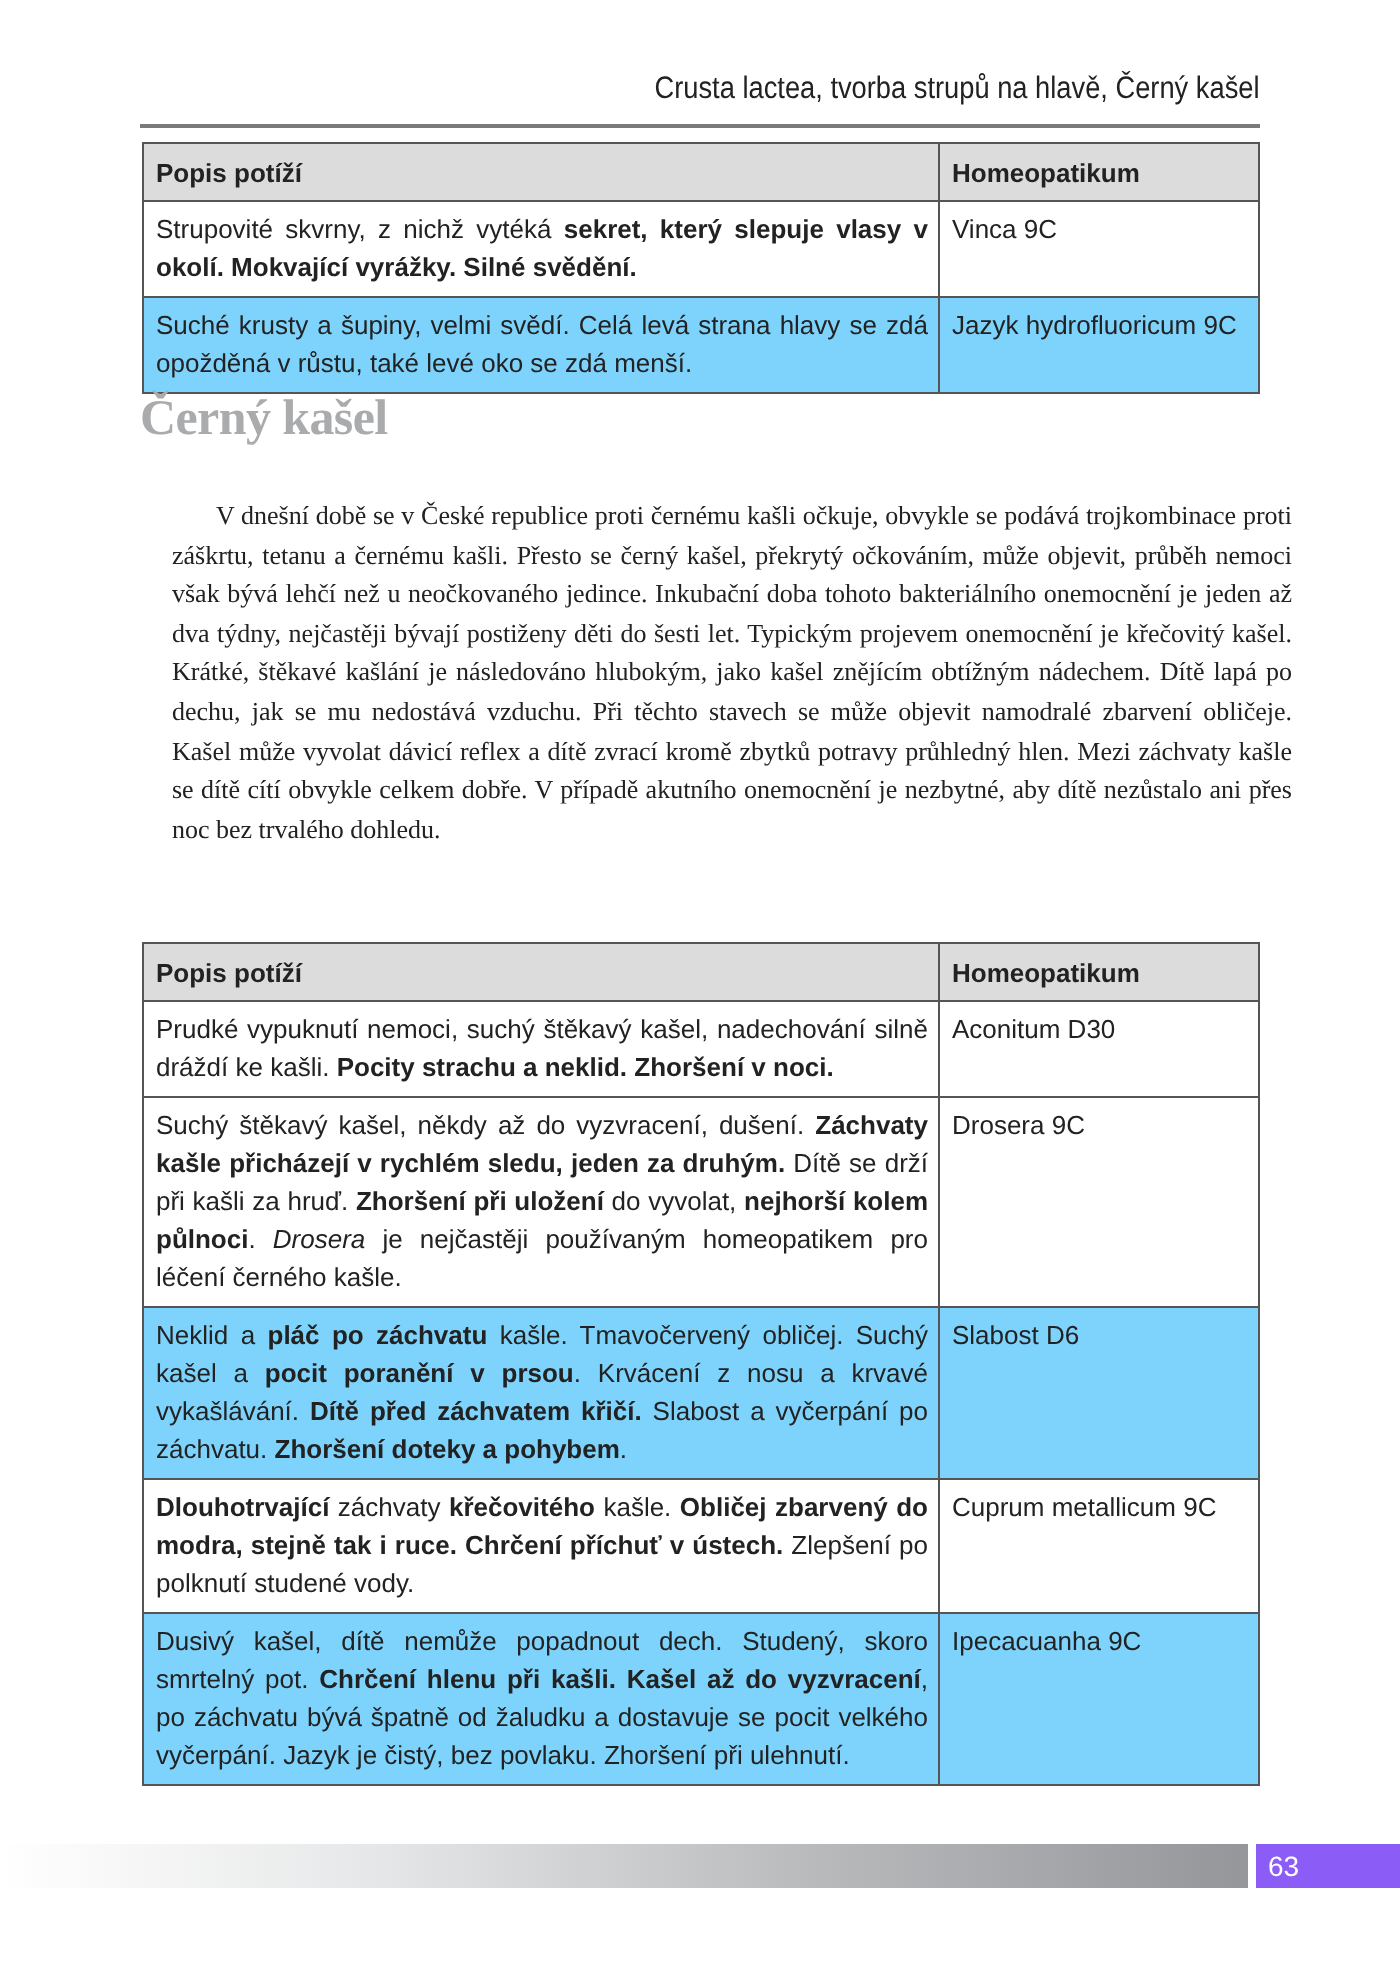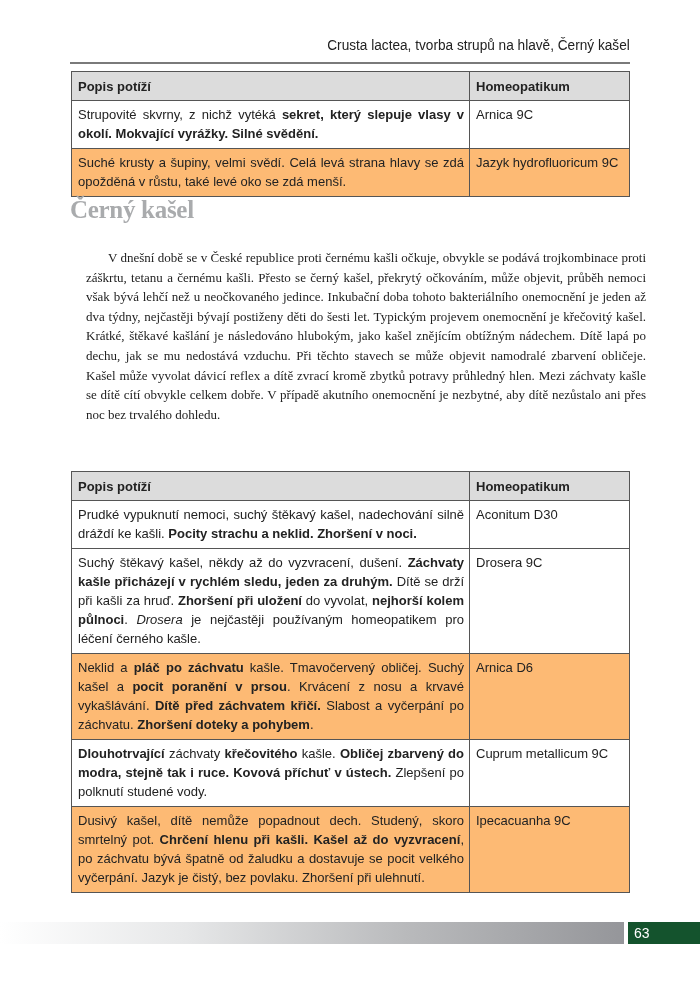--- a/index.html
+++ b/index.html
@@ -16,38 +16,38 @@
     position: absolute; left: 70px; right: 70px; top: 62px; height: 2px; background: #7a7a7a;
   }
   table.remedy {
     position: absolute; left: 71px; width: 559px; border-collapse: collapse;
     font-family: "Liberation Sans", sans-serif; font-size: 13px; line-height: 19px; color: #222;
   }
   table.remedy td, table.remedy th {
     border: 1.3px solid #555; vertical-align: top; text-align: left; padding: 4px 5px 5px 6px;
   }
   table.remedy th { background: #dcdcdc; font-weight: bold; padding: 5px 6px 4px 6px; }
-  table.remedy tr.alt td { background: #fdba74; }
+  table.remedy tr.alt td { background: #7dd3fc; }
   table.remedy td.desc { width: 386px; text-align: justify; }
   .section-title {
     position: absolute; left: 70px; top: 196px;
     font-family: Liberation Serif, serif; font-weight: bold; font-size: 25px; color: #a9abad;
     letter-spacing: -0.3px;
   }
   .body-text {
     position: absolute; left: 70px; width: 560px; top: 232px;
     font-family: Liberation Serif, serif; font-size: 13px; line-height: 19.6px; color: #222;
     text-align: justify; text-indent: 22px; margin: 16px;
   }
   .footer-bar {
     position: absolute; left: 0; top: 922px; width: 624px; height: 22px;
     background: linear-gradient(to right, #ffffff 0%, #e6e7e8 30%, #b9babc 65%, #95969a 100%);
   }
   .page-box {
-    position: absolute; left: 628px; top: 922px; width: 72px; height: 22px; background: #14532d;
+    position: absolute; left: 628px; top: 922px; width: 72px; height: 22px; background: #8b5cf6;
     color: #ffffff; font-family: "Liberation Sans", sans-serif; font-size: 14px; line-height: 22px;
     padding-left: 6px; box-sizing: border-box;
   }
   b { font-weight: bold; }
 </style>
 </head>
 <body>
 
 <div class="running-head">Crusta lactea, tvorba strupů na hlavě, Černý kašel</div>
 <div class="head-rule"></div>
@@ -55,21 +55,21 @@
 <table class="remedy" id="t1" style="top:71px">
   <thead>
     <tr>
       <th>Popis potíží</th>
       <th>Homeopatikum</th>
     </tr>
   </thead>
   <tbody>
     <tr>
       <td class="desc"><span>Strupovité skvrny, z nichž vytéká </span><b>sekret, který slepuje vlasy v okolí. Mokvající vyrážky. Silné svědění.</b></td>
-      <td>Arnica 9C</td>
+      <td>Vinca 9C</td>
     </tr>
     <tr class="alt">
       <td class="desc"><span>Suché krusty a šupiny, velmi svědí. Celá levá strana hlavy se zdá opožděná v růstu, také levé oko se zdá menší.</span></td>
       <td>Jazyk hydrofluoricum 9C</td>
     </tr>
   </tbody>
 </table>
 
 <div class="section-title">Černý kašel</div>
 <p class="body-text">V dnešní době se v České republice proti černému kašli očkuje, obvykle se podává trojkombinace proti záškrtu, tetanu a černému kašli. Přesto se černý kašel, překrytý očkováním, může objevit, průběh nemoci však bývá lehčí než u neočkovaného jedince. Inkubační doba tohoto bakteriálního onemocnění je jeden až dva týdny, nejčastěji bývají postiženy děti do šesti let. Typickým projevem onemocnění je křečovitý kašel. Krátké, štěkavé kašlání je následováno hlubokým, jako kašel znějícím obtížným nádechem. Dítě lapá po dechu, jak se mu nedostává vzduchu. Při těchto stavech se může objevit namodralé zbarvení obličeje. Kašel může vyvolat dávicí reflex a dítě zvrací kromě zbytků potravy průhledný hlen. Mezi záchvaty kašle se dítě cítí obvykle celkem dobře. V případě akutního onemocnění je nezbytné, aby dítě nezůstalo ani přes noc bez trvalého dohledu.</p>
@@ -85,24 +85,24 @@
     <tr>
       <td class="desc"><span>Prudké vypuknutí nemoci, suchý štěkavý kašel, nadechování silně dráždí ke kašli. </span><b>Pocity strachu a neklid. Zhoršení v noci.</b></td>
       <td>Aconitum D30</td>
     </tr>
     <tr>
       <td class="desc"><span>Suchý štěkavý kašel, někdy až do vyzvracení, dušení. </span><b>Záchvaty kašle přicházejí v rychlém sledu, jeden za druhým.</b><span> Dítě se drží při kašli za hruď. </span><b>Zhoršení při uložení</b><span> do vyvolat, </span><b>nejhorší kolem půlnoci</b><span>. </span><i>Drosera</i><span> je nejčastěji používaným homeopatikem pro léčení černého kašle.</span></td>
       <td>Drosera 9C</td>
     </tr>
     <tr class="alt">
       <td class="desc"><span>Neklid a </span><b>pláč po záchvatu</b><span> kašle. Tmavočervený obličej. Suchý kašel a </span><b>pocit poranění v prsou</b><span>. Krvácení z nosu a krvavé vykašlávání. </span><b>Dítě před záchvatem křičí.</b><span> Slabost a vyčerpání po záchvatu. </span><b>Zhoršení doteky a pohybem</b><span>.</span></td>
-      <td>Arnica D6</td>
+      <td>Slabost D6</td>
     </tr>
     <tr>
-      <td class="desc"><b>Dlouhotrvající</b><span> záchvaty </span><b>křečovitého</b><span> kašle. </span><b>Obličej zbarvený do modra, stejně tak i ruce. Kovová příchuť v ústech.</b><span> Zlepšení po polknutí studené vody.</span></td>
+      <td class="desc"><b>Dlouhotrvající</b><span> záchvaty </span><b>křečovitého</b><span> kašle. </span><b>Obličej zbarvený do modra, stejně tak i ruce. Chrčení příchuť v ústech.</b><span> Zlepšení po polknutí studené vody.</span></td>
       <td>Cuprum metallicum 9C</td>
     </tr>
     <tr class="alt">
       <td class="desc"><span>Dusivý kašel, dítě nemůže popadnout dech. Studený, skoro smrtelný pot. </span><b>Chrčení hlenu při kašli. Kašel až do vyzvracení</b><span>, po záchvatu bývá špatně od žaludku a dostavuje se pocit velkého vyčerpání. Jazyk je čistý, bez povlaku. Zhoršení při ulehnutí.</span></td>
       <td>Ipecacuanha 9C</td>
     </tr>
   </tbody>
 </table>
 
 <div class="footer-bar"></div>

